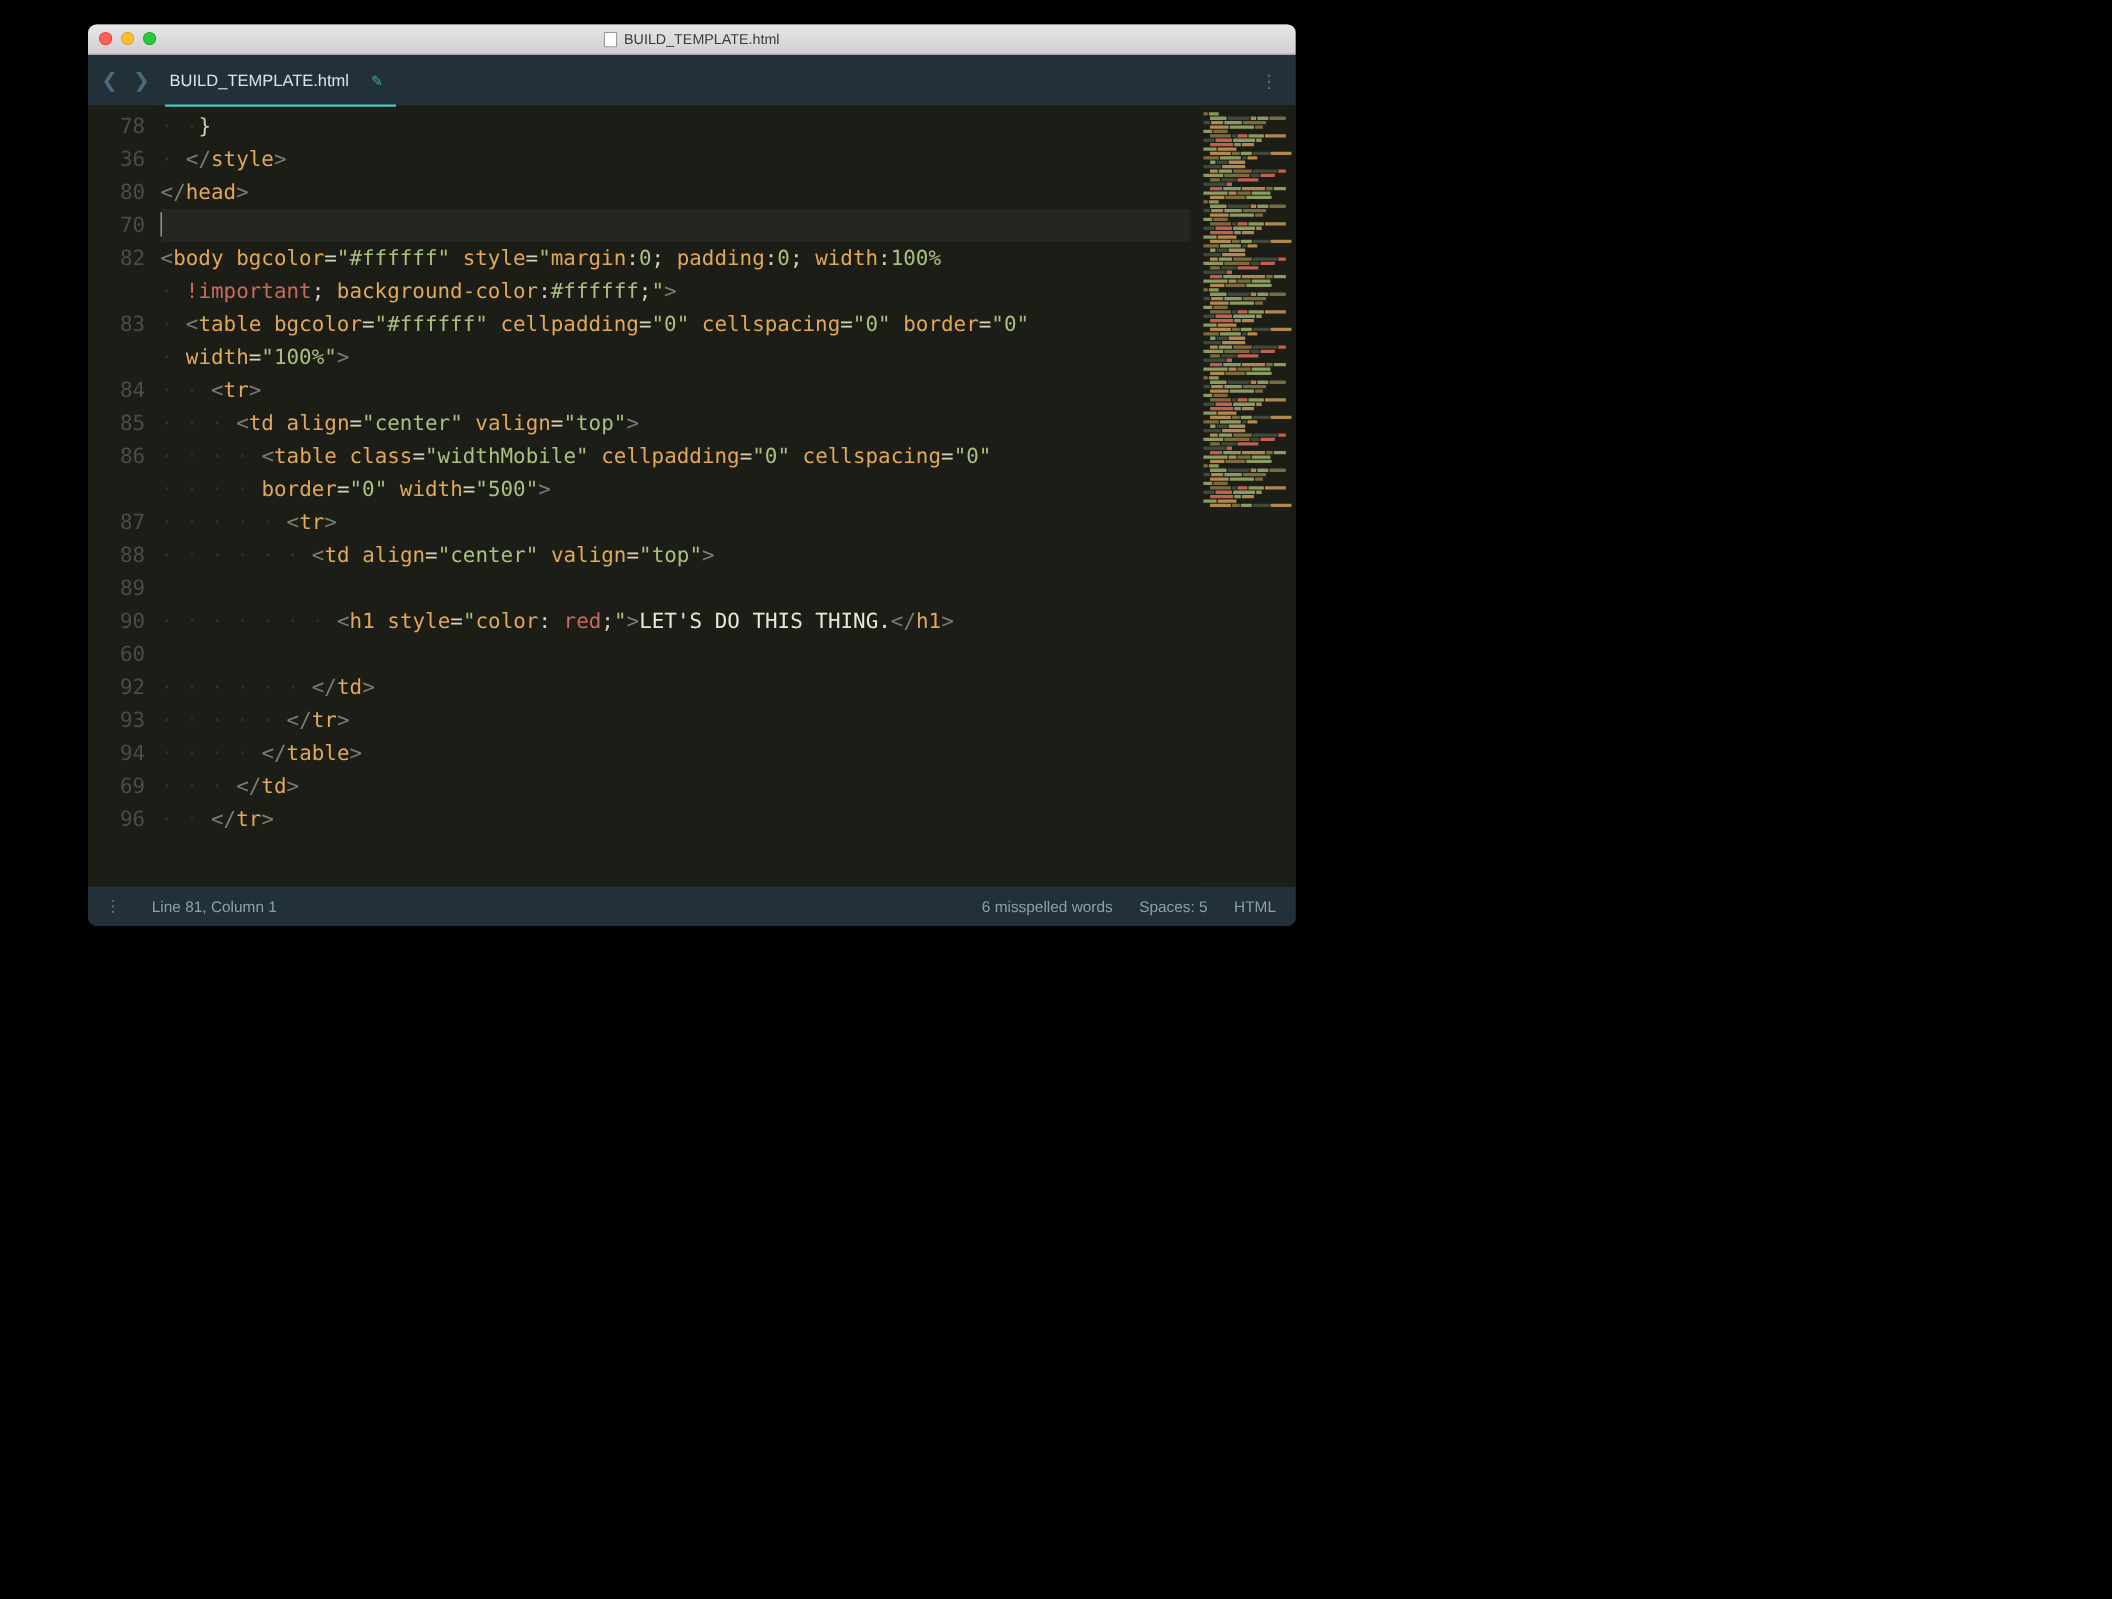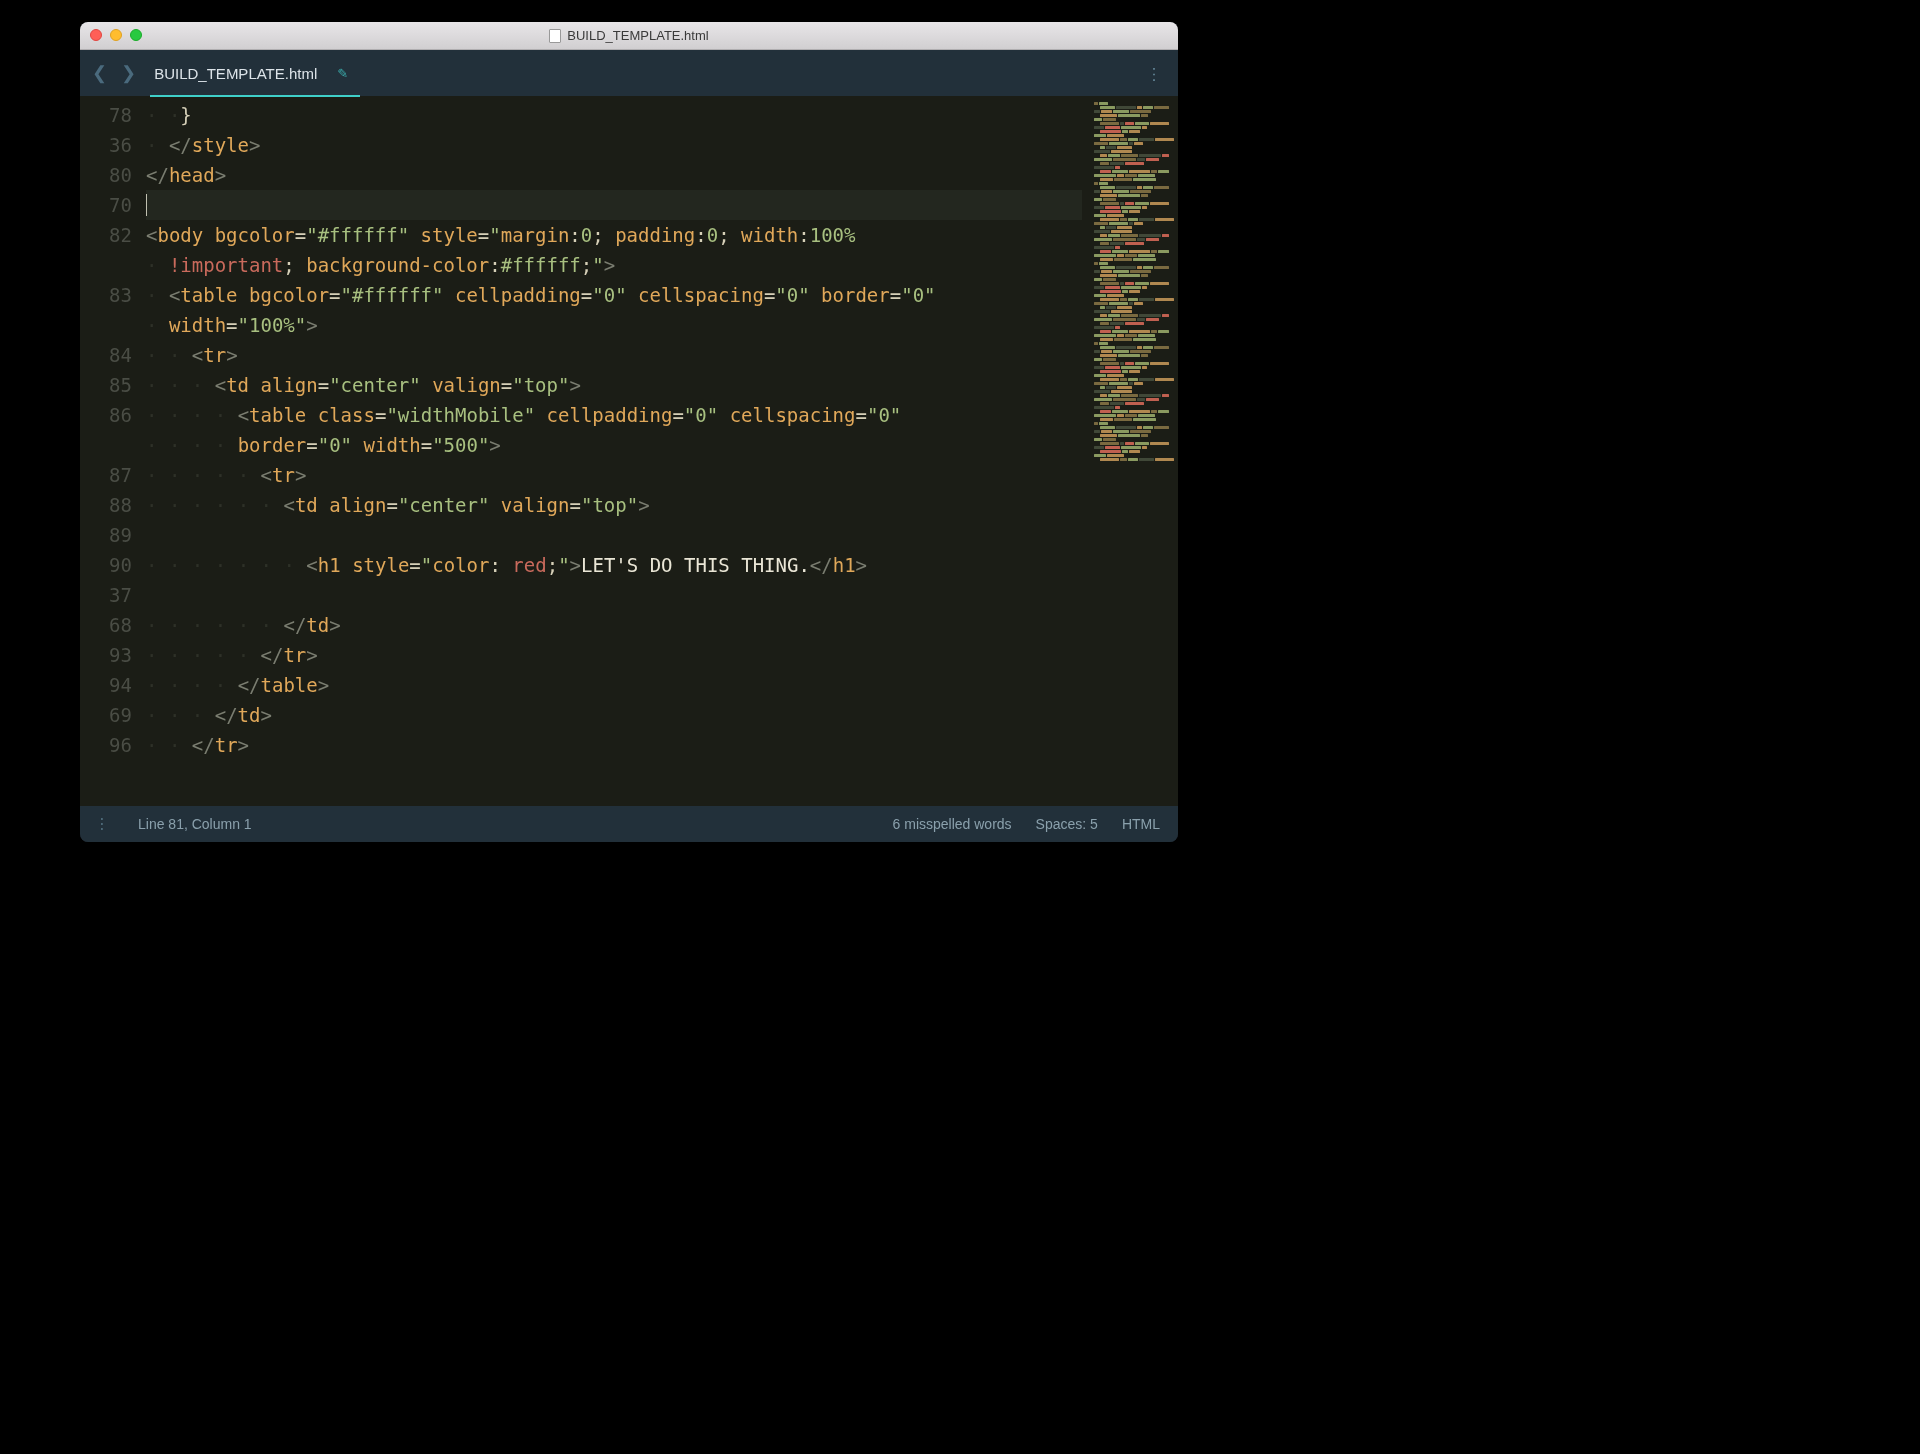--- a/index.html
+++ b/index.html
@@ -157,22 +157,22 @@
         <div class="ln">83</div>
         <div class="ln"></div>
         <div class="ln">84</div>
         <div class="ln">85</div>
         <div class="ln">86</div>
         <div class="ln"></div>
         <div class="ln">87</div>
         <div class="ln">88</div>
         <div class="ln">89</div>
         <div class="ln">90</div>
-        <div class="ln">37</div>
-        <div class="ln">68</div>
+        <div class="ln">60</div>
+        <div class="ln">92</div>
         <div class="ln">93</div>
         <div class="ln">94</div>
         <div class="ln">69</div>
         <div class="ln">96</div>
       </div>
     <div class="code"><span class="row"><span class="indent">·</span> <span class="indent">·</span><span class="punct">}</span></span><span class="row"><span class="indent">·</span> <span class="tagb">&lt;/</span><span class="tag">style</span><span class="tagb">&gt;</span></span><span class="row"><span class="tagb">&lt;/</span><span class="tag">head</span><span class="tagb">&gt;</span></span><span class="row cursor-line"><span class="cursor"></span></span><span class="row"><span class="tagb">&lt;</span><span class="tag">body</span> <span class="attr">bgcolor</span><span class="eq">=</span><span class="str">"#ffffff"</span> <span class="attr">style</span><span class="eq">=</span><span class="str">"</span><span class="prop">margin</span><span class="punct">:</span><span class="str">0</span><span class="punct">;</span> <span class="prop">padding</span><span class="punct">:</span><span class="str">0</span><span class="punct">;</span> <span class="prop">width</span><span class="punct">:</span><span class="str">100%</span></span><span class="row"><span class="indent">·</span> <span class="kw">!important</span><span class="punct">;</span> <span class="prop">background-color</span><span class="punct">:</span><span class="str">#ffffff</span><span class="punct">;</span><span class="str">"</span><span class="tagb">&gt;</span></span><span class="row"><span class="indent">·</span> <span class="tagb">&lt;</span><span class="tag">table</span> <span class="attr">bgcolor</span><span class="eq">=</span><span class="str">"#ffffff"</span> <span class="attr">cellpadding</span><span class="eq">=</span><span class="str">"0"</span> <span class="attr">cellspacing</span><span class="eq">=</span><span class="str">"0"</span> <span class="attr">border</span><span class="eq">=</span><span class="str">"0"</span></span><span class="row"><span class="indent">·</span> <span class="attr">width</span><span class="eq">=</span><span class="str">"100%"</span><span class="tagb">&gt;</span></span><span class="row"><span class="indent">·</span> <span class="indent">·</span> <span class="tagb">&lt;</span><span class="tag">tr</span><span class="tagb">&gt;</span></span><span class="row"><span class="indent">·</span> <span class="indent">·</span> <span class="indent">·</span> <span class="tagb">&lt;</span><span class="tag">td</span> <span class="attr">align</span><span class="eq">=</span><span class="str">"center"</span> <span class="attr">valign</span><span class="eq">=</span><span class="str">"top"</span><span class="tagb">&gt;</span></span><span class="row"><span class="indent">·</span> <span class="indent">·</span> <span class="indent">·</span> <span class="indent">·</span> <span class="tagb">&lt;</span><span class="tag">table</span> <span class="attr">class</span><span class="eq">=</span><span class="str">"widthMobile"</span> <span class="attr">cellpadding</span><span class="eq">=</span><span class="str">"0"</span> <span class="attr">cellspacing</span><span class="eq">=</span><span class="str">"0"</span></span><span class="row"><span class="indent">·</span> <span class="indent">·</span> <span class="indent">·</span> <span class="indent">·</span> <span class="attr">border</span><span class="eq">=</span><span class="str">"0"</span> <span class="attr">width</span><span class="eq">=</span><span class="str">"500"</span><span class="tagb">&gt;</span></span><span class="row"><span class="indent">·</span> <span class="indent">·</span> <span class="indent">·</span> <span class="indent">·</span> <span class="indent">·</span> <span class="tagb">&lt;</span><span class="tag">tr</span><span class="tagb">&gt;</span></span><span class="row"><span class="indent">·</span> <span class="indent">·</span> <span class="indent">·</span> <span class="indent">·</span> <span class="indent">·</span> <span class="indent">·</span> <span class="tagb">&lt;</span><span class="tag">td</span> <span class="attr">align</span><span class="eq">=</span><span class="str">"center"</span> <span class="attr">valign</span><span class="eq">=</span><span class="str">"top"</span><span class="tagb">&gt;</span></span><span class="row"></span><span class="row"><span class="indent">·</span> <span class="indent">·</span> <span class="indent">·</span> <span class="indent">·</span> <span class="indent">·</span> <span class="indent">·</span> <span class="indent">·</span> <span class="tagb">&lt;</span><span class="tag">h1</span> <span class="attr">style</span><span class="eq">=</span><span class="str">"</span><span class="prop">color</span><span class="punct">:</span> <span class="val">red</span><span class="punct">;</span><span class="str">"</span><span class="tagb">&gt;</span><span class="text">LET'S DO THIS THING.</span><span class="tagb">&lt;/</span><span class="tag">h1</span><span class="tagb">&gt;</span></span><span class="row"></span><span class="row"><span class="indent">·</span> <span class="indent">·</span> <span class="indent">·</span> <span class="indent">·</span> <span class="indent">·</span> <span class="indent">·</span> <span class="tagb">&lt;/</span><span class="tag">td</span><span class="tagb">&gt;</span></span><span class="row"><span class="indent">·</span> <span class="indent">·</span> <span class="indent">·</span> <span class="indent">·</span> <span class="indent">·</span> <span class="tagb">&lt;/</span><span class="tag">tr</span><span class="tagb">&gt;</span></span><span class="row"><span class="indent">·</span> <span class="indent">·</span> <span class="indent">·</span> <span class="indent">·</span> <span class="tagb">&lt;/</span><span class="tag">table</span><span class="tagb">&gt;</span></span><span class="row"><span class="indent">·</span> <span class="indent">·</span> <span class="indent">·</span> <span class="tagb">&lt;/</span><span class="tag">td</span><span class="tagb">&gt;</span></span><span class="row"><span class="indent">·</span> <span class="indent">·</span> <span class="tagb">&lt;/</span><span class="tag">tr</span><span class="tagb">&gt;</span></span></div>
     <div class="minimap">
         <div class="mm-row">
           <span class="c1" style="width: 4px; margin-left: 0px;"></span>
           <span class="c2" style="width: 9px; margin-left: 0px;"></span>

